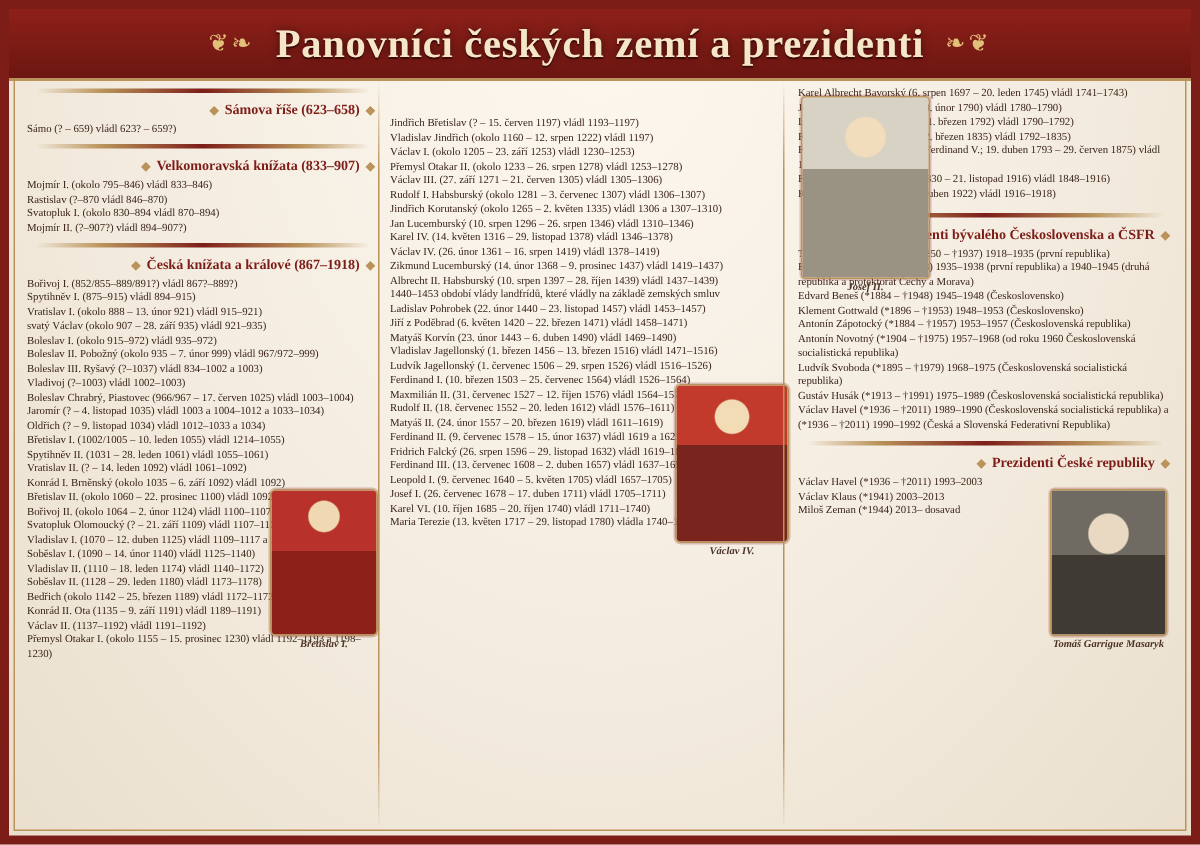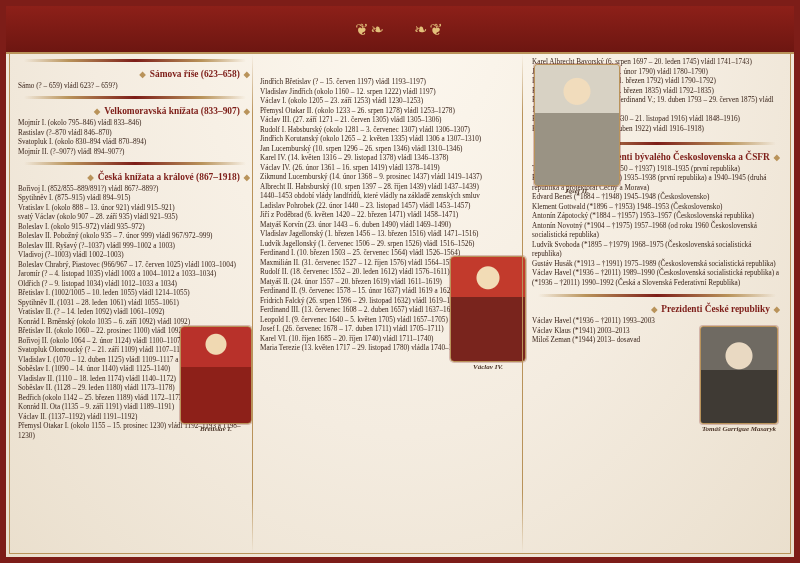--- a/index.html
+++ b/index.html
@@ -101,20 +101,21 @@
     background:linear-gradient(180deg,rgba(185,147,90,0),#b9935a 12%,#b9935a 88%,rgba(185,147,90,0));
   }
 </style>
 </head>
 <body>
 
 <div class="poster">
 
   <div class="header">
     <span class="orn">❦❧</span>
+    <h1>Panovníci českých zemí a prezidenti</h1>
     <span class="orn">❧❦</span>
   </div>
 
   <div class="cols">
 
     <div class="col c1">
 
       <div class="sect">
         <div class="rule"></div>
         <div class="sect-title">
@@ -143,21 +144,21 @@
         <div class="sect-title">
           <span class="dia">◆</span><span>Česká knížata a králové (867–1918)</span><span class="dia">◆</span>
         </div>
         <ul class="list">
           <li>Bořivoj I. (852/855–889/891?) vládl 867?–889?)</li>
           <li>Spytihněv I. (875–915) vládl 894–915)</li>
           <li>Vratislav I. (okolo 888 – 13. únor 921) vládl 915–921)</li>
           <li>svatý Václav (okolo 907 – 28. září 935) vládl 921–935)</li>
           <li>Boleslav I. (okolo 915–972) vládl 935–972)</li>
           <li>Boleslav II. Pobožný (okolo 935 – 7. únor 999) vládl 967/972–999)</li>
-          <li>Boleslav III. Ryšavý (?–1037) vládl 999–1002 a 1003)</li>
+          <li>Boleslav III. Ryšavý (?–1037) vládl 834–1002 a 1003)</li>
           <li>Vladivoj (?–1003) vládl 1002–1003)</li>
           <li>Boleslav Chrabrý, Piastovec (966/967 – 17. červen 1025) vládl 1003–1004)</li>
           <li>Jaromír (? – 4. listopad 1035) vládl 1003 a 1004–1012 a 1033–1034)</li>
           <li>Oldřich (? – 9. listopad 1034) vládl 1012–1033 a 1034)</li>
           <li>Břetislav I. (1002/1005 – 10. leden 1055) vládl 1214–1055)</li>
           <li>Spytihněv II. (1031 – 28. leden 1061) vládl 1055–1061)</li>
           <li>Vratislav II. (? – 14. leden 1092) vládl 1061–1092)</li>
           <li>Konrád I. Brněnský (okolo 1035 – 6. září 1092) vládl 1092)</li>
           <li>Břetislav II. (okolo 1060 – 22. prosinec 1100) vládl 1092–1100)</li>
           <li>Bořivoj II. (okolo 1064 – 2. únor 1124) vládl 1100–1107 a 1117–1120)</li>

